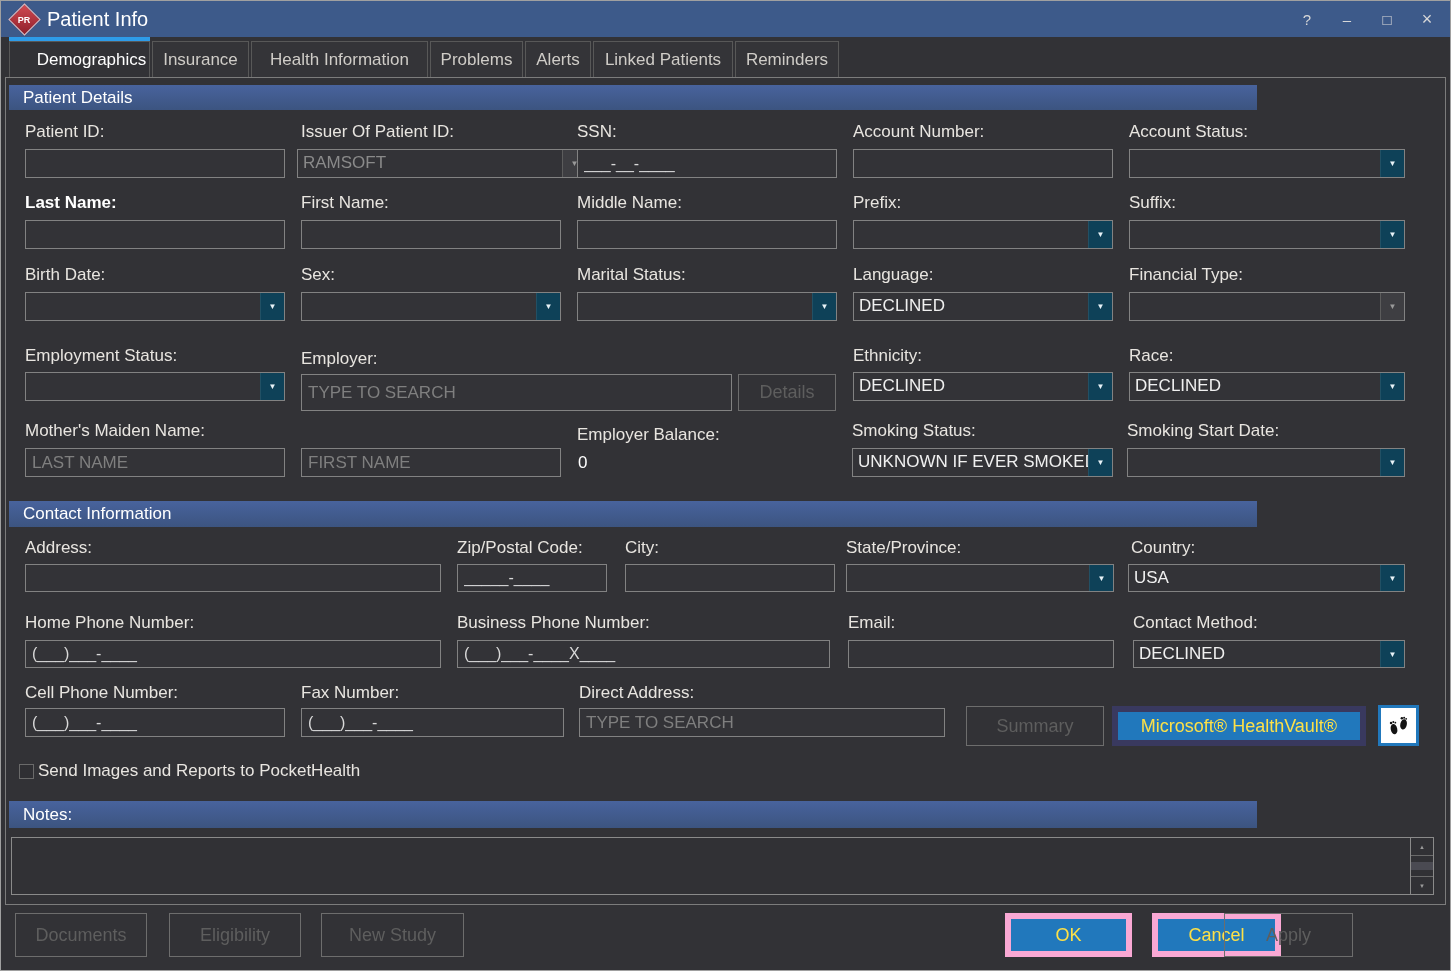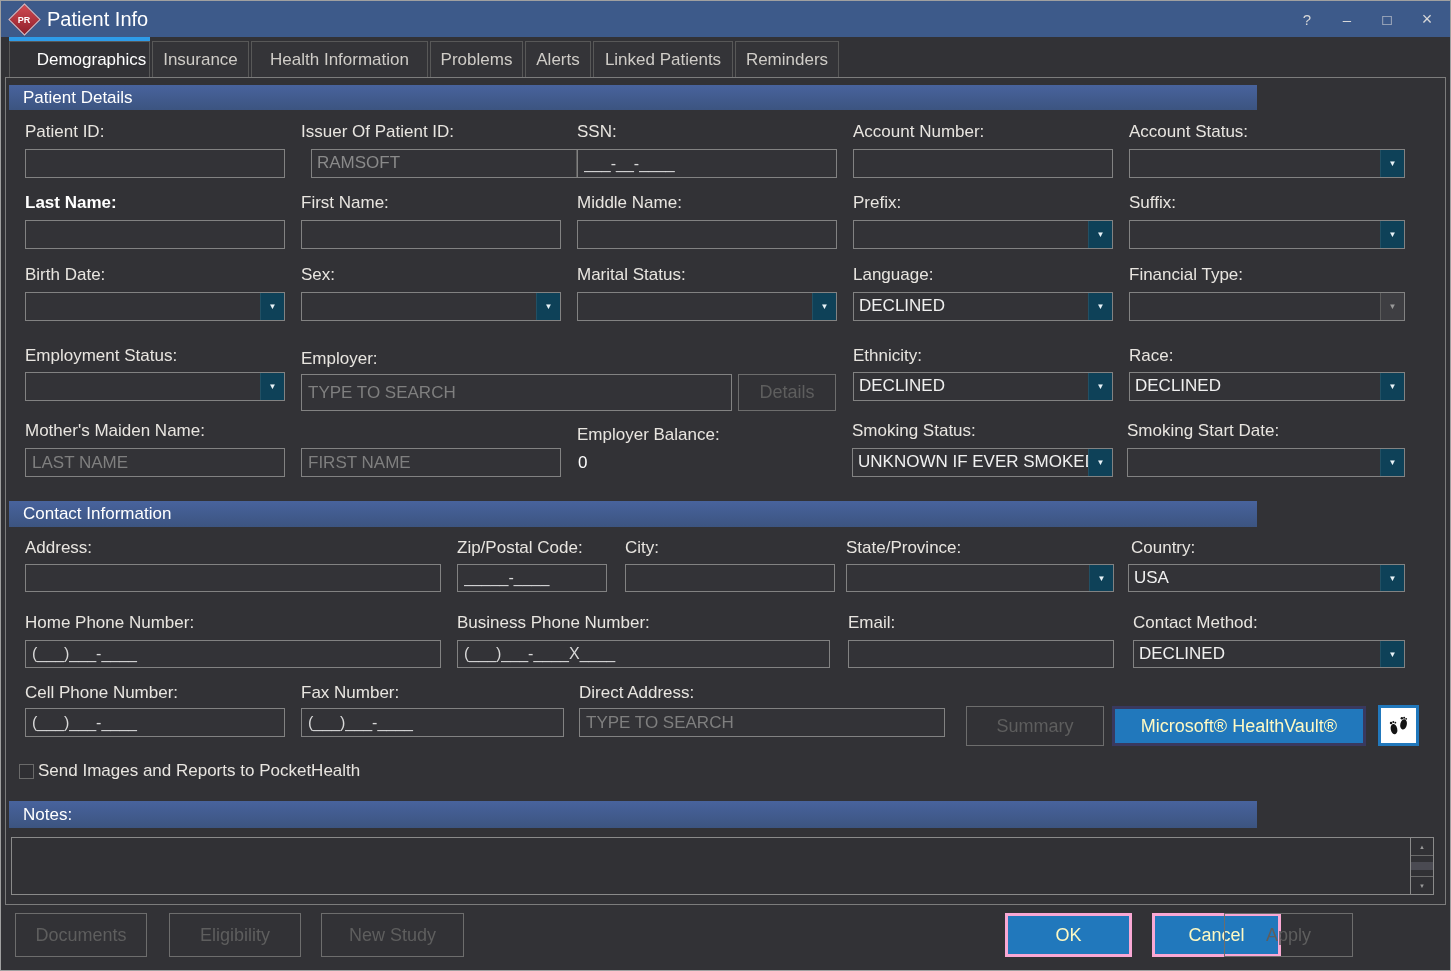--- a/index.html
+++ b/index.html
@@ -25,21 +25,21 @@
   .lbl.bold{font-weight:bold;color:#ffffff;}
   .inp{position:absolute;background:#333337;border:1px solid #828282;color:#d9d9d9;font-size:16px;padding:0 6px;box-sizing:border-box;height:29px;outline:none;}
   .inp::placeholder{color:#7f7f7f;opacity:1;}
   .combo{position:absolute;height:29px;border:1px solid #828282;box-sizing:border-box;background:#333337;display:flex;}
   .combo .val{flex:1;font-size:17px;color:#f0f0f0;line-height:26px;padding:0 5px;overflow:hidden;white-space:nowrap;}
   .combo .val.ph{color:#8a8a8a;}
   .combo .arrow{width:23px;background:#0e4158;color:#e8f2f7;font-size:8px;display:flex;align-items:center;justify-content:center;border-left:1px solid #225064;flex:none;}
   .combo.disabled .arrow{background:#3e3e42;color:#9a9a9a;border-left:1px solid #5c5c5c;}
   
   .btn-dis{position:absolute;background:transparent;border:1px solid #6d6d6d;color:#5e5e5e;font-size:18px;display:flex;align-items:center;justify-content:center;box-sizing:border-box;}
-  .btn-blue{position:absolute;background:#2178bc;border:3px solid #f9a8d4;color:#fef9c3;font-size:18px;display:flex;align-items:center;justify-content:center;box-sizing:border-box;}
+  .btn-blue{position:absolute;background:#2178bc;border:6px solid #f9a8d4;color:#fde047;font-size:18px;display:flex;align-items:center;justify-content:center;box-sizing:border-box;}
   .btn-hv{border-color:#39395f;}
   .btn-foot{position:absolute;background:#ffffff;border:3px solid #2178bc;box-sizing:border-box;display:flex;align-items:center;justify-content:center;}
   
   .chk{position:absolute;width:15px;height:15px;border:1px solid #6a6a6a;background:#2f2f33;box-sizing:border-box;}
   .chk-lbl{position:absolute;font-size:17px;color:#e8e5e0;}
   
   .notes-box{position:absolute;left:10px;top:836px;width:1423px;height:58px;border:1px solid #8a8a8a;background:#313135;box-sizing:border-box;}
   .notes-text{position:absolute;left:0;top:0;width:1398px;height:56px;background:transparent;border:none;resize:none;color:#ddd;font-size:15px;outline:none;}
   .sbar{position:absolute;right:0;top:0;width:23px;height:56px;border-left:1px solid #8a8a8a;box-sizing:border-box;}
   .sbtn{position:absolute;left:0;width:22px;height:18px;display:flex;align-items:center;justify-content:center;color:#9a9a9a;font-size:6px;box-sizing:border-box;}
@@ -79,21 +79,21 @@
 
   <div class="hdr" style="top:84px;height:25px;line-height:25px;">Patient Details</div>
 
   <div class="lbl" style="left:24px;top:120px;">Patient ID:</div>
   <div class="lbl" style="left:300px;top:120px;">Issuer Of Patient ID:</div>
   <div class="lbl" style="left:576px;top:120px;">SSN:</div>
   <div class="lbl" style="left:852px;top:120px;">Account Number:</div>
   <div class="lbl" style="left:1128px;top:120px;">Account Status:</div>
 
   <input class="inp" style="left: 24px; top: 148px; width: 260px;" value="">
-  <div class="combo disabled" style="left:310px;top:148px;width:290px;">
+  <div class="combo disabled" style="left:296px;top:148px;width:290px;">
     <span class="val ph">RAMSOFT</span>
     <span class="arrow">▼</span>
   </div>
   <input class="inp" style="left: 576px; top: 148px; width: 260px;" value="___-__-____">
   <input class="inp" style="left: 852px; top: 148px; width: 260px;" value="">
   <div class="combo" style="left:1128px;top:148px;width:276px;">
     <span class="val"></span>
     <span class="arrow">▼</span>
   </div>
 

